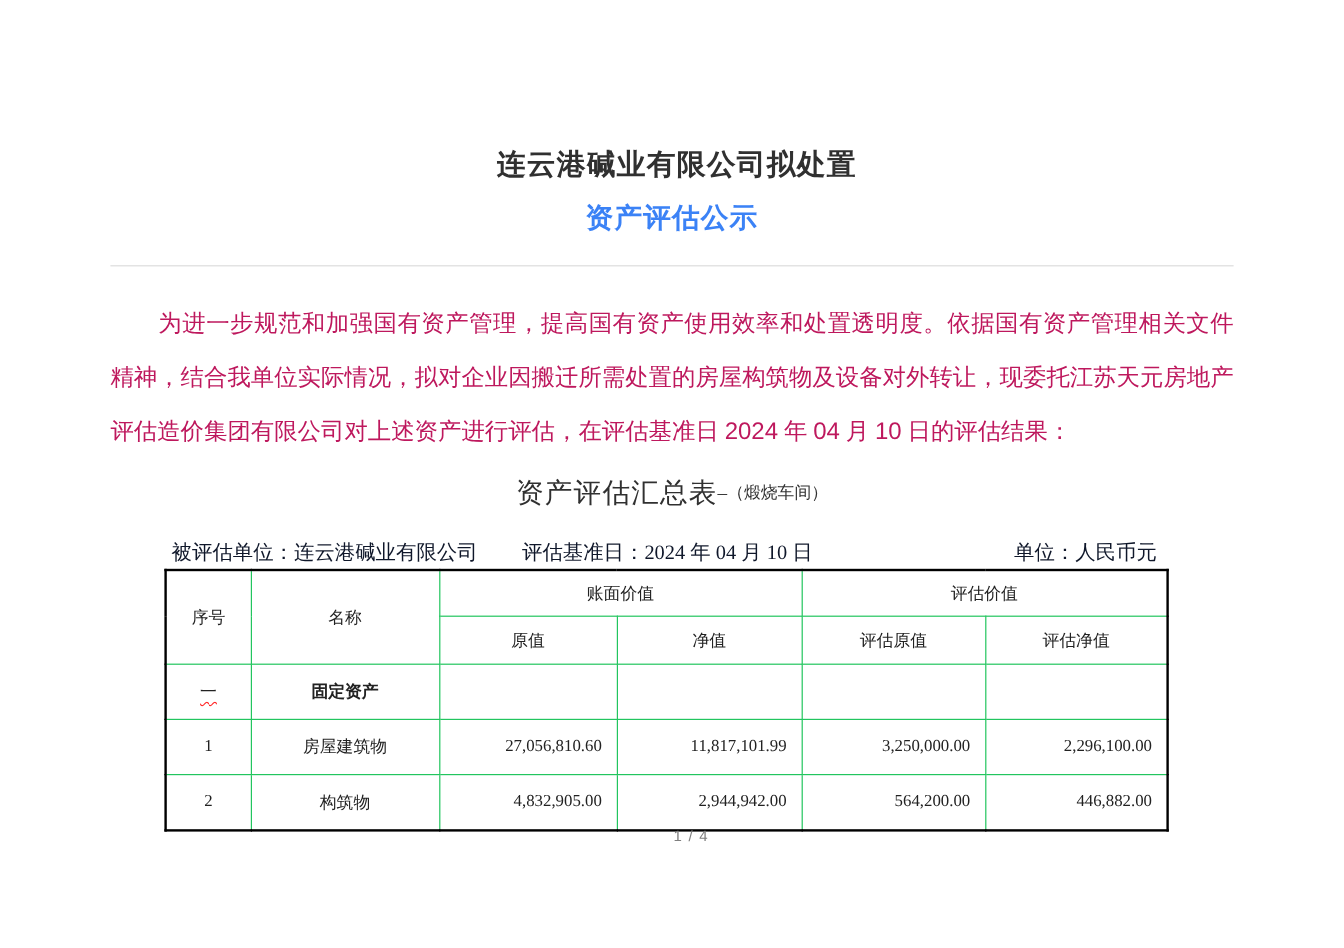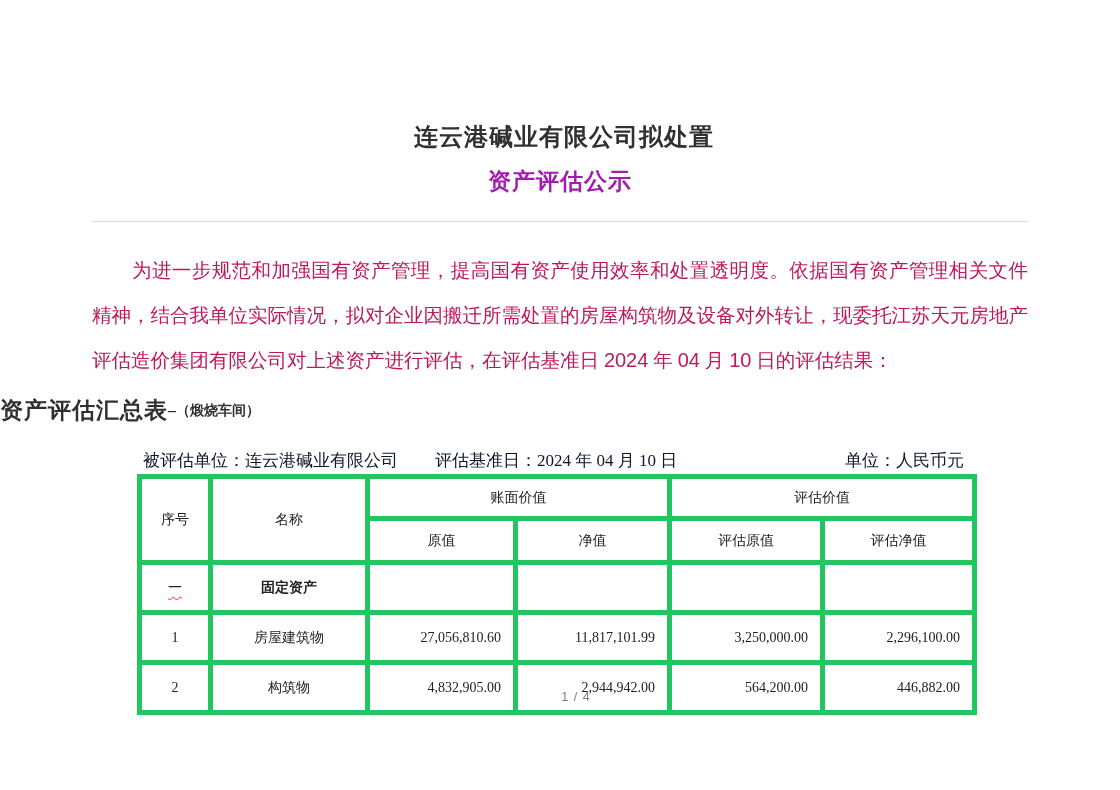--- a/index.html
+++ b/index.html
@@ -15,42 +15,42 @@
   .doc-title-1 {
     position: absolute; top: 121px; left: 4px; width: 100%;
     text-align: center;
     font-size: 24px; font-weight: bold; letter-spacing: 1px;
     color: #303030;
   }
   .doc-title-2 {
     position: absolute; top: 166px; left: 0; width: 100%;
     text-align: center;
     font-size: 23px; font-weight: bold; letter-spacing: 1px;
-    color: #a21caf;
+    color: #3b82f6;
   }
 
   .section-divider {
     position: absolute; top: 221px; left: 92px; width: 936px;
     border-top: 1px solid #dcdcdc; height: 0;
   }
 
   .body-paragraph {
     position: absolute; top: 228px; left: 92px; width: 936px;
     font-size: 19.5px; line-height: 45px;
     text-align: justify; text-indent: 2.05em;
     color: #be185d;
   }
   .body-paragraph .num {
     font-family: "Liberation Sans", "DejaVu Sans", sans-serif;
     font-size: 20px;
   }
 
   .summary-title {
     position: absolute; top: 395px; left: 0; width: 100%;
-    text-align: left; font-weight: bold; color: #303030;
+    text-align: center; font-weight: normal; color: #303030;
   }
   .summary-title .main { font-size: 23px; letter-spacing: 1px; }
   .summary-title .dash { font-size: 16px; vertical-align: 2px; }
   .summary-title .suffix { font-size: 14px; vertical-align: 3px; letter-spacing: 0; }
 
   .meta-row {
     position: absolute; top: 449px; left: 137px; width: 835px; height: 20px;
     font-size: 17px; color: #0f172a;
   }
   .meta-entity { position: absolute; left: 6px; top: 0; }
@@ -58,21 +58,21 @@
   .meta-unit   { position: absolute; right: 8px; top: 0; }
 
   table.summary-table {
     position: absolute; top: 474px; left: 137px;
     width: 835px; table-layout: fixed;
     border-collapse: collapse;
     font-size: 14px; color: #222222;
     border: 2px solid #000000;
   }
   table.summary-table th, table.summary-table td {
-    border: 5px solid #22c55e;
+    border: 1px solid #22c55e;
     padding: 4px;
     font-weight: normal;
     overflow: hidden;
   }
   tr.hdr-top th { height: 29px; }
   tr.hdr-sub th { height: 31px; }
   tr.data-row td { height: 37px; }
   .cell-center { text-align: center; }
   .cell-num { text-align: right; padding-right: 12px !important; }
   .bold { font-weight: bold !important; margin-left: 23px; }

